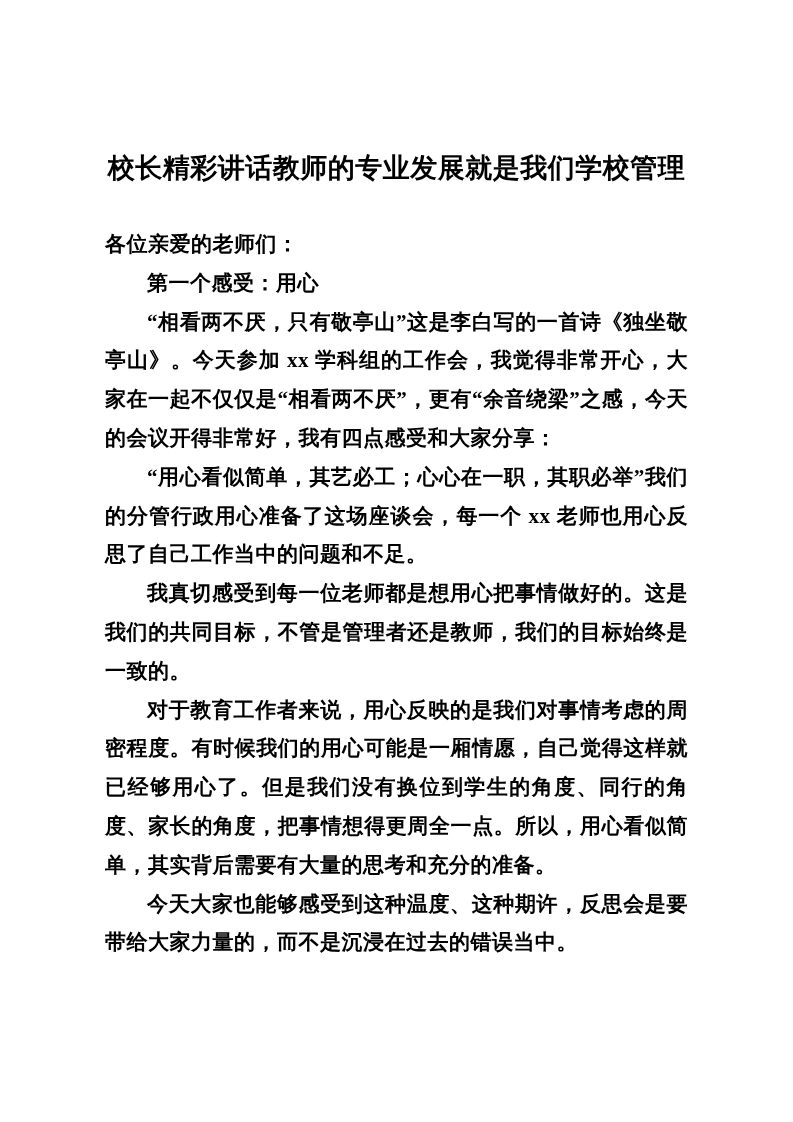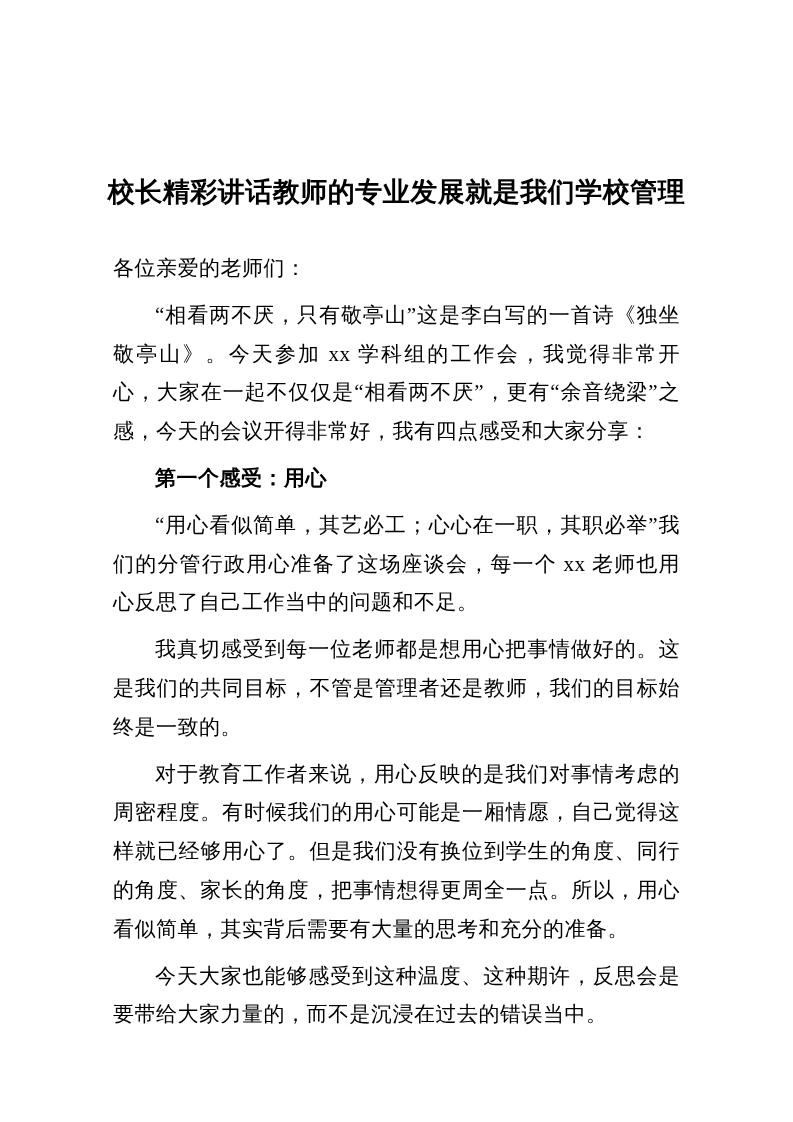--- a/index.html
+++ b/index.html
@@ -20,52 +20,52 @@
     height: 1122px;
     padding: 148px 105px 0 105px;
     background: #ffffff;
   }
   .doc-title {
     font-size: 27px;
     font-weight: 700;
     line-height: 40px;
     text-align: center;
     letter-spacing: 0.5px;
-    margin-top: 24px;
   }
   .doc-content {
     margin-top: 37px;
     font-size: 21px;
     line-height: 38.8px;
     text-align: justify;
     letter-spacing: 0.5px;
   }
   .doc-content p {
-    margin: 8px;
+    margin: 0;
     padding: 0;
+    font-weight: bold;
   }
   .para-indent {
     text-indent: 2em;
   }
   .para-heading {
     font-weight: 700;
   }
 </style>
 </head>
 <body>
 
 <div class="page">
 
   <div class="doc-title">
     <div>校长精彩讲话教师的专业发展就是我们学校管理</div>
   </div>
 
   <div class="doc-content">
     <p class="para-salutation">各位亲爱的老师们：</p>
+    <p class="para-indent para-heading">第一个感受：用心</p>
     <p class="para-indent">“相看两不厌，只有敬亭山”这是李白写的一首诗《独坐敬亭山》。今天参加 xx 学科组的工作会，我觉得非常开心，大家在一起不仅仅是“相看两不厌”，更有“余音绕梁”之感，今天的会议开得非常好，我有四点感受和大家分享：</p>
-    <p class="para-indent para-heading">第一个感受：用心</p>
     <p class="para-indent">“用心看似简单，其艺必工；心心在一职，其职必举”我们的分管行政用心准备了这场座谈会，每一个 xx 老师也用心反思了自己工作当中的问题和不足。</p>
     <p class="para-indent">我真切感受到每一位老师都是想用心把事情做好的。这是我们的共同目标，不管是管理者还是教师，我们的目标始终是一致的。</p>
     <p class="para-indent">对于教育工作者来说，用心反映的是我们对事情考虑的周密程度。有时候我们的用心可能是一厢情愿，自己觉得这样就已经够用心了。但是我们没有换位到学生的角度、同行的角度、家长的角度，把事情想得更周全一点。所以，用心看似简单，其实背后需要有大量的思考和充分的准备。</p>
     <p class="para-indent">今天大家也能够感受到这种温度、这种期许，反思会是要带给大家力量的，而不是沉浸在过去的错误当中。</p>
   </div>
 
 </div>
 
 </body></html>

